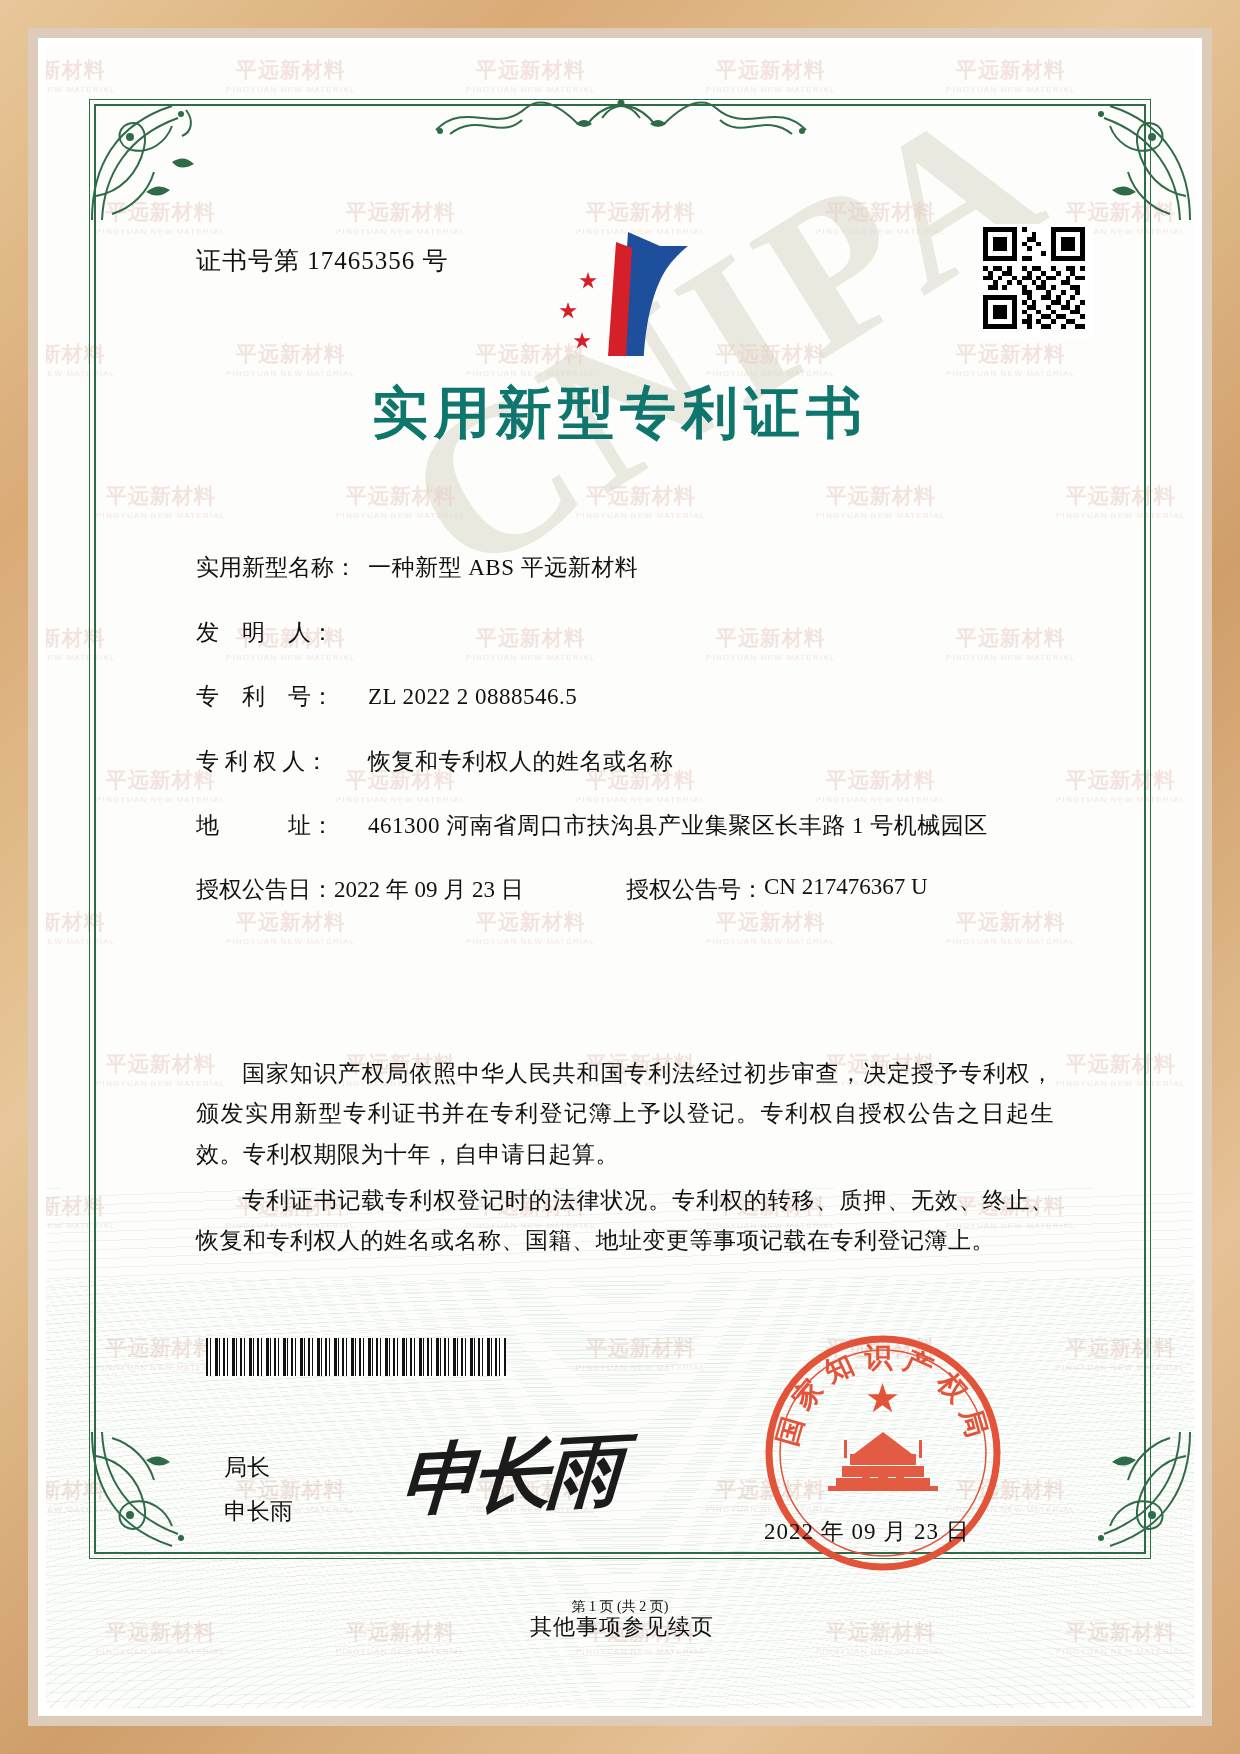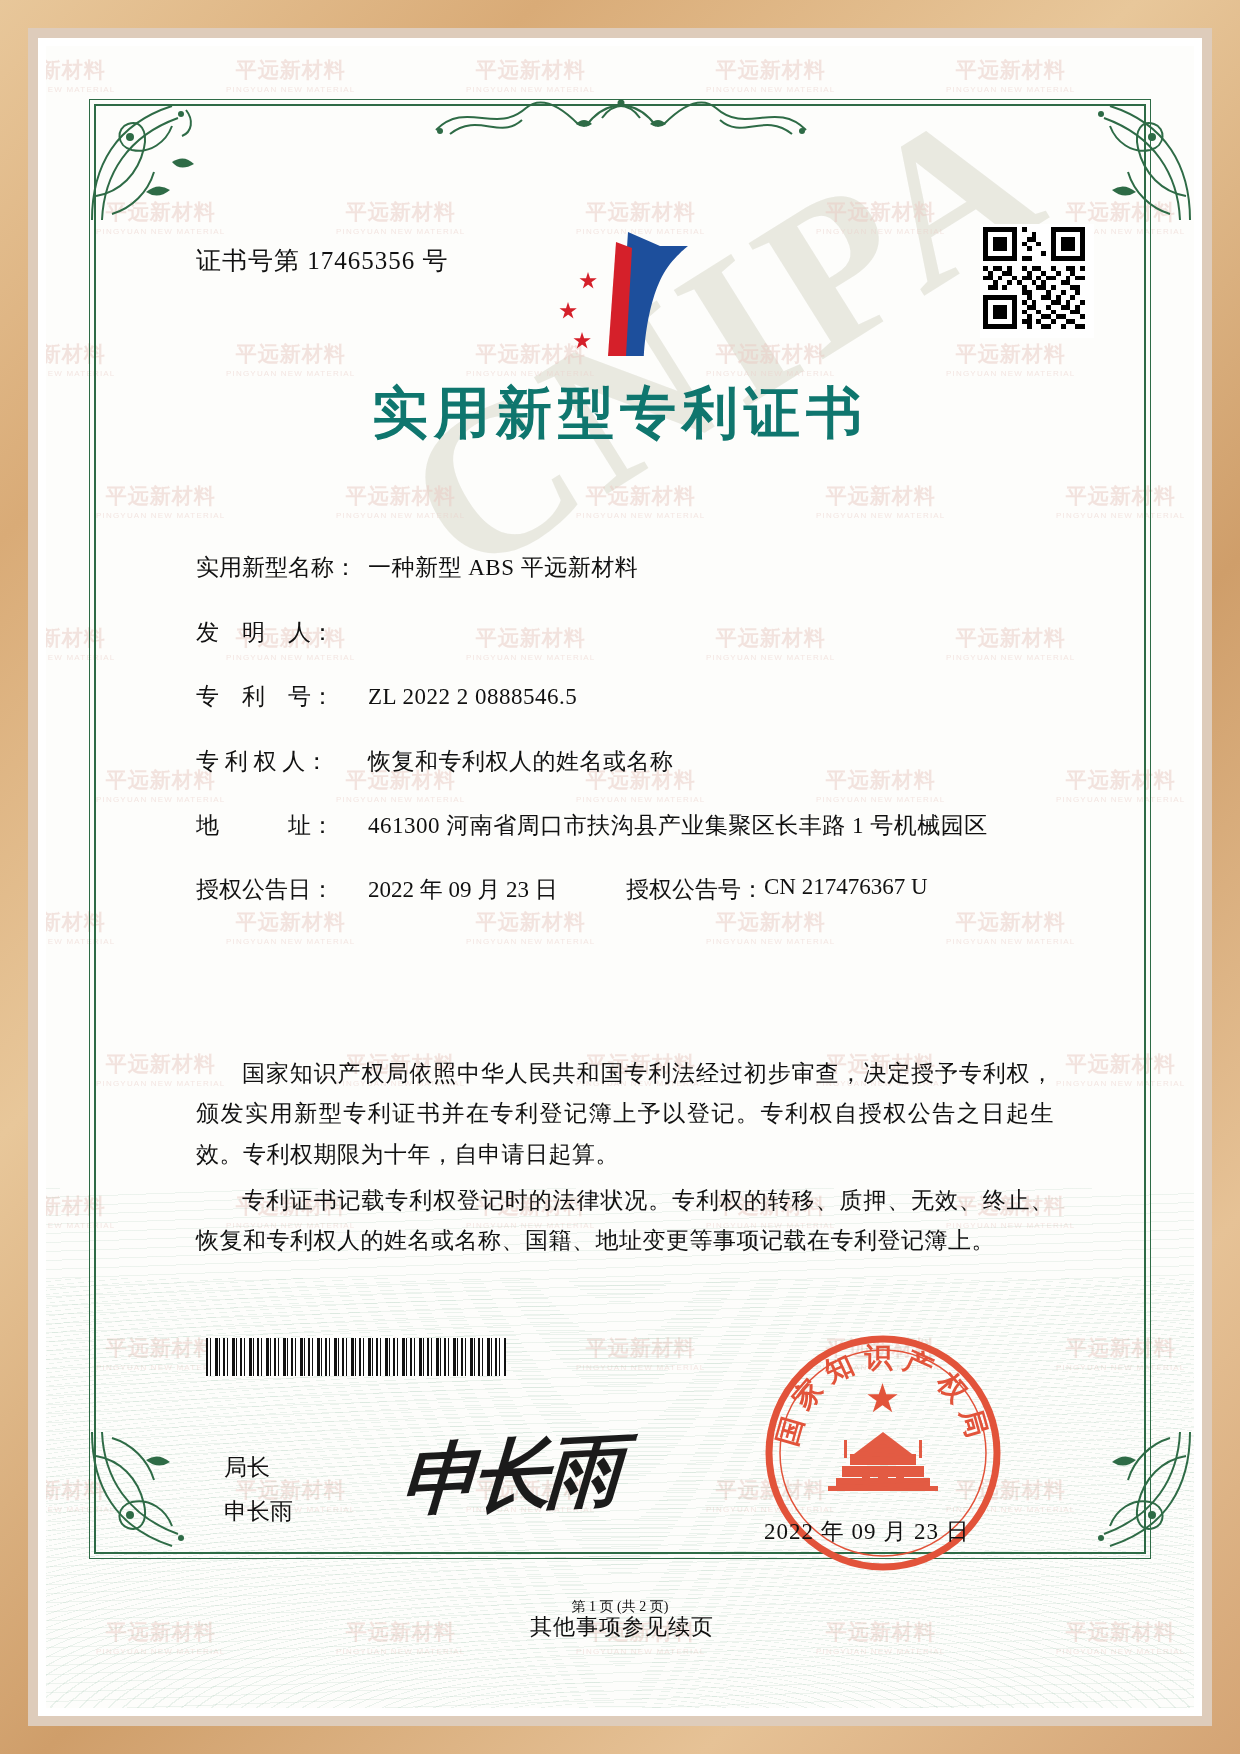--- a/index.html
+++ b/index.html
@@ -175,21 +175,21 @@
   .fvalue {
     flex: 1;
     letter-spacing: 0.5px;
   }
   .frow-split {
     display: flex;
     font-size: 23px;
     color: #111;
     margin-bottom: 26px;
   }
-  .frow-split .seg1 { width: 430px; display: flex; gap: 34px; }
+  .frow-split .seg1 { width: 430px; display: flex; }
   .frow-split .seg2 { flex: 1; display: flex; }
   .frow-split .slabel { white-space: pre; }
 
   .para {
     font-size: 23px;
     line-height: 1.75;
     color: #111;
     text-indent: 2em;
     margin: 0 0 6px 0;
     letter-spacing: 0.5px;

